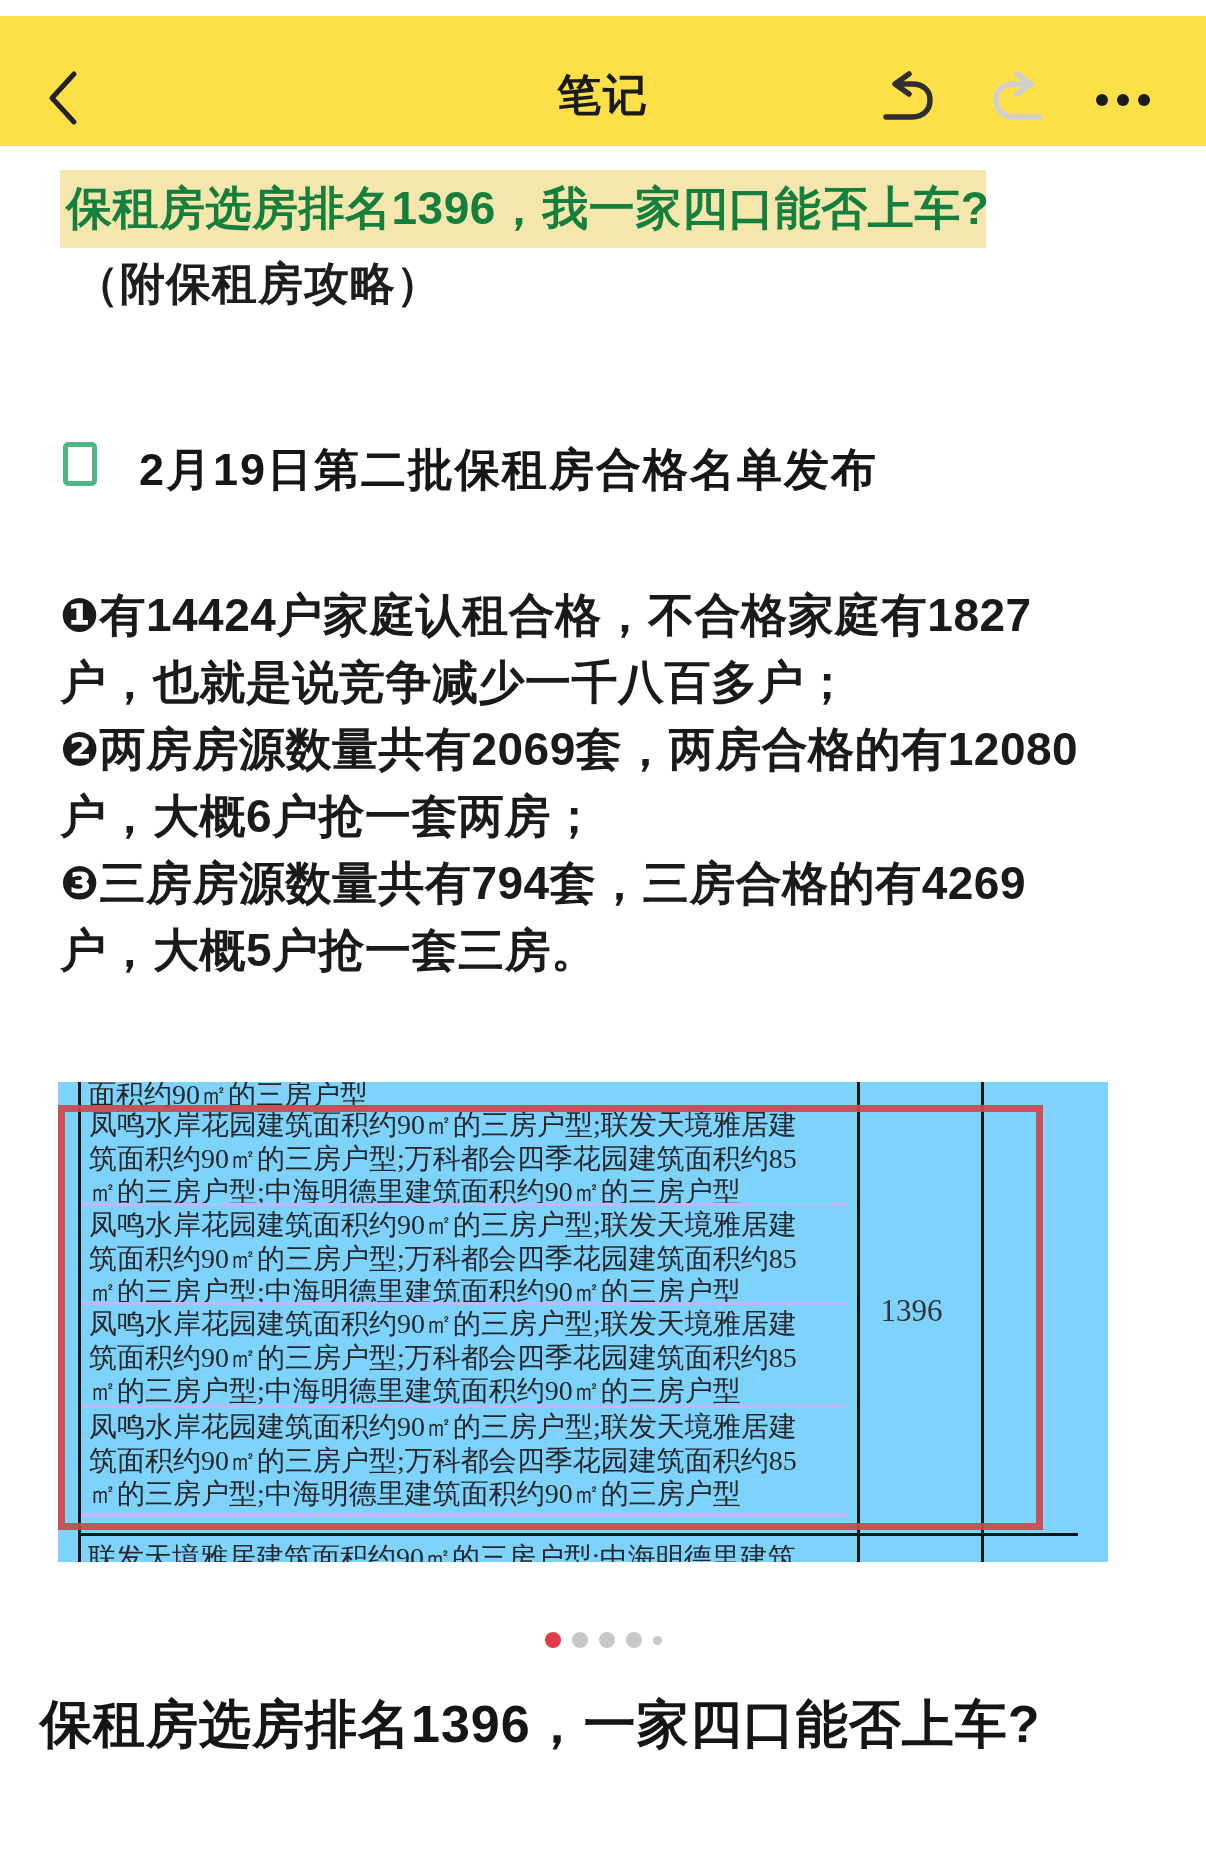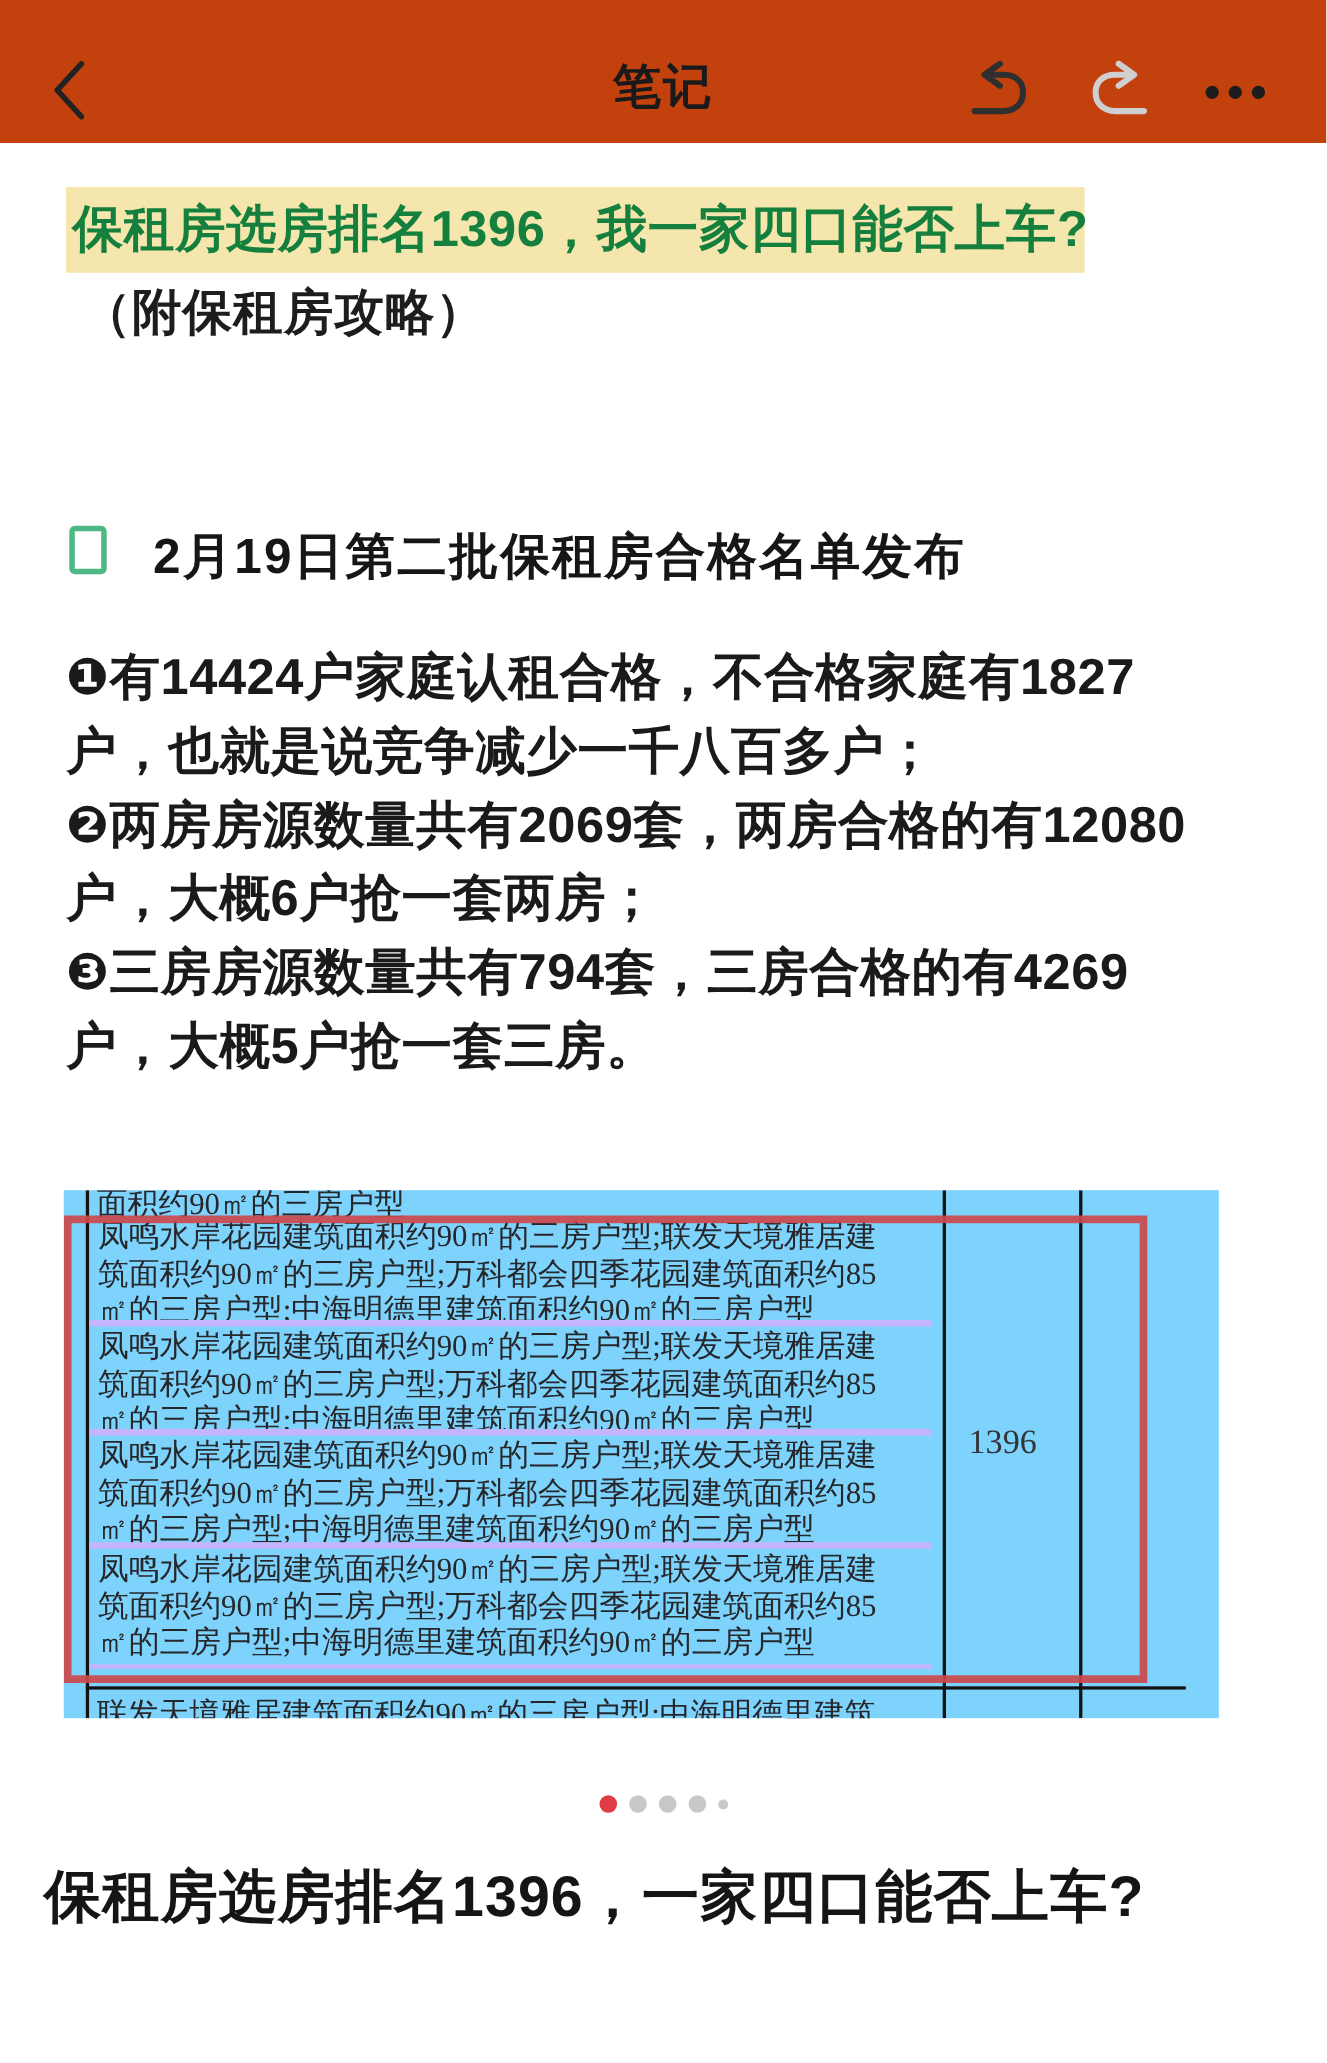--- a/index.html
+++ b/index.html
@@ -2,51 +2,51 @@
 <html><head>
 <meta charset="utf-8">
 <style>
   html,body{margin:0;padding:0;background:#ffffff;}
   .screen{
     position:relative; width:1206px; height:1875px; background:#ffffff;
     font-family:"Liberation Sans","DejaVu Sans",sans-serif; color:#1d1d1f;
     overflow:hidden;
   }
   
-  .header{position:absolute;left:0;top:0;width:1206px;height:130px;background:#c2410c;}
+  .header{position:absolute;left:0;top:16px;width:1206px;height:130px;background:#fde047;}
   .back{position:absolute;left:44px;top:52px;width:40px;height:60px;cursor:pointer;}
   .hdr-title{position:absolute;left:0;top:50px;width:1206px;text-align:center;
     font-size:44px;font-weight:700;color:#1a1a1a;letter-spacing:2px;}
   .icon-btn{position:absolute;top:55px;width:60px;height:56px;cursor:pointer;}
   .undo{left:878px;}
   .redo{left:988px;}
   .more{position:absolute;left:1096px;top:72px;width:68px;height:24px;display:flex;gap:9px;align-items:center;cursor:pointer;}
   .more i{width:12px;height:12px;border-radius:50%;background:#1c1c1c;display:block;}
   
   .hl-title{position:absolute;left:60px;top:170px;width:926px;height:78px;
     background:#f5e6ae;display:flex;align-items:center;}
   .hl-title span{font-size:46px;font-weight:800;color:#15803d;padding-left:6px;letter-spacing:0.5px;white-space:nowrap;}
   .subtitle{position:absolute;left:74px;top:254px;font-size:45px;font-weight:700;color:#1d1d1f;letter-spacing:1px;}
-  .check-row{position:absolute;left:63px;top:440px;width:1080px;height:56px;margin-top:36px;}
+  .check-row{position:absolute;left:63px;top:440px;width:1080px;height:56px;}
   .checkbox{position:absolute;left:0;top:2px;width:34px;height:44px;border:5px solid #4db883;
     border-radius:5px;background:#fff;box-sizing:border-box;cursor:pointer;}
   .check-label{position:absolute;left:76px;top:0;font-size:45px;font-weight:700;letter-spacing:2px;color:#161616;white-space:nowrap;}
   .paras{position:absolute;left:60px;top:582px;width:1110px;}
   .para{font-size:46px;font-weight:700;line-height:67px;color:#1a1a1c;
     white-space:pre-line;letter-spacing:0.5px;}
   
   .table-img{position:absolute;left:58px;top:1082px;width:1050px;height:480px;
     background:#7dd3fc;overflow:hidden;cursor:pointer;
     font-family:"Liberation Serif","DejaVu Serif",serif;color:#26272b;}
   .vline{position:absolute;top:0;width:3px;height:480px;background:#141414;}
   .vl-left{left:20px;}
   .vl-mid{left:799px;}
   .vl-right{left:923px;}
   .t-row{position:absolute;left:23px;width:766px;padding:2px 0 0 8px;
-    font-size:28px;line-height:33.5px;border-bottom:6px solid #c4b5fd;
+    font-size:28px;line-height:33.5px;border-bottom:3px solid #c4b5fd;
     box-sizing:border-box;white-space:pre-line;overflow:hidden;}
   .t-partial-top{position:absolute;left:30px;top:-6px;font-size:28px;white-space:nowrap;}
   .hsep{position:absolute;left:20px;top:451px;width:1000px;height:3px;background:#141414;}
   .t-partial-bottom{position:absolute;left:30px;top:457px;font-size:28px;white-space:nowrap;}
   .rank-cell{position:absolute;left:802px;top:23px;width:103px;height:412px;
     display:flex;align-items:center;justify-content:center;font-size:31px;color:#33343a;}
   .red-frame{position:absolute;left:0;top:23px;width:985px;height:425px;
     border:7px solid rgba(204,72,76,0.92);box-sizing:border-box;z-index:3;pointer-events:none;}
   
   .dots{position:absolute;left:0;top:1630px;width:1206px;height:20px;

